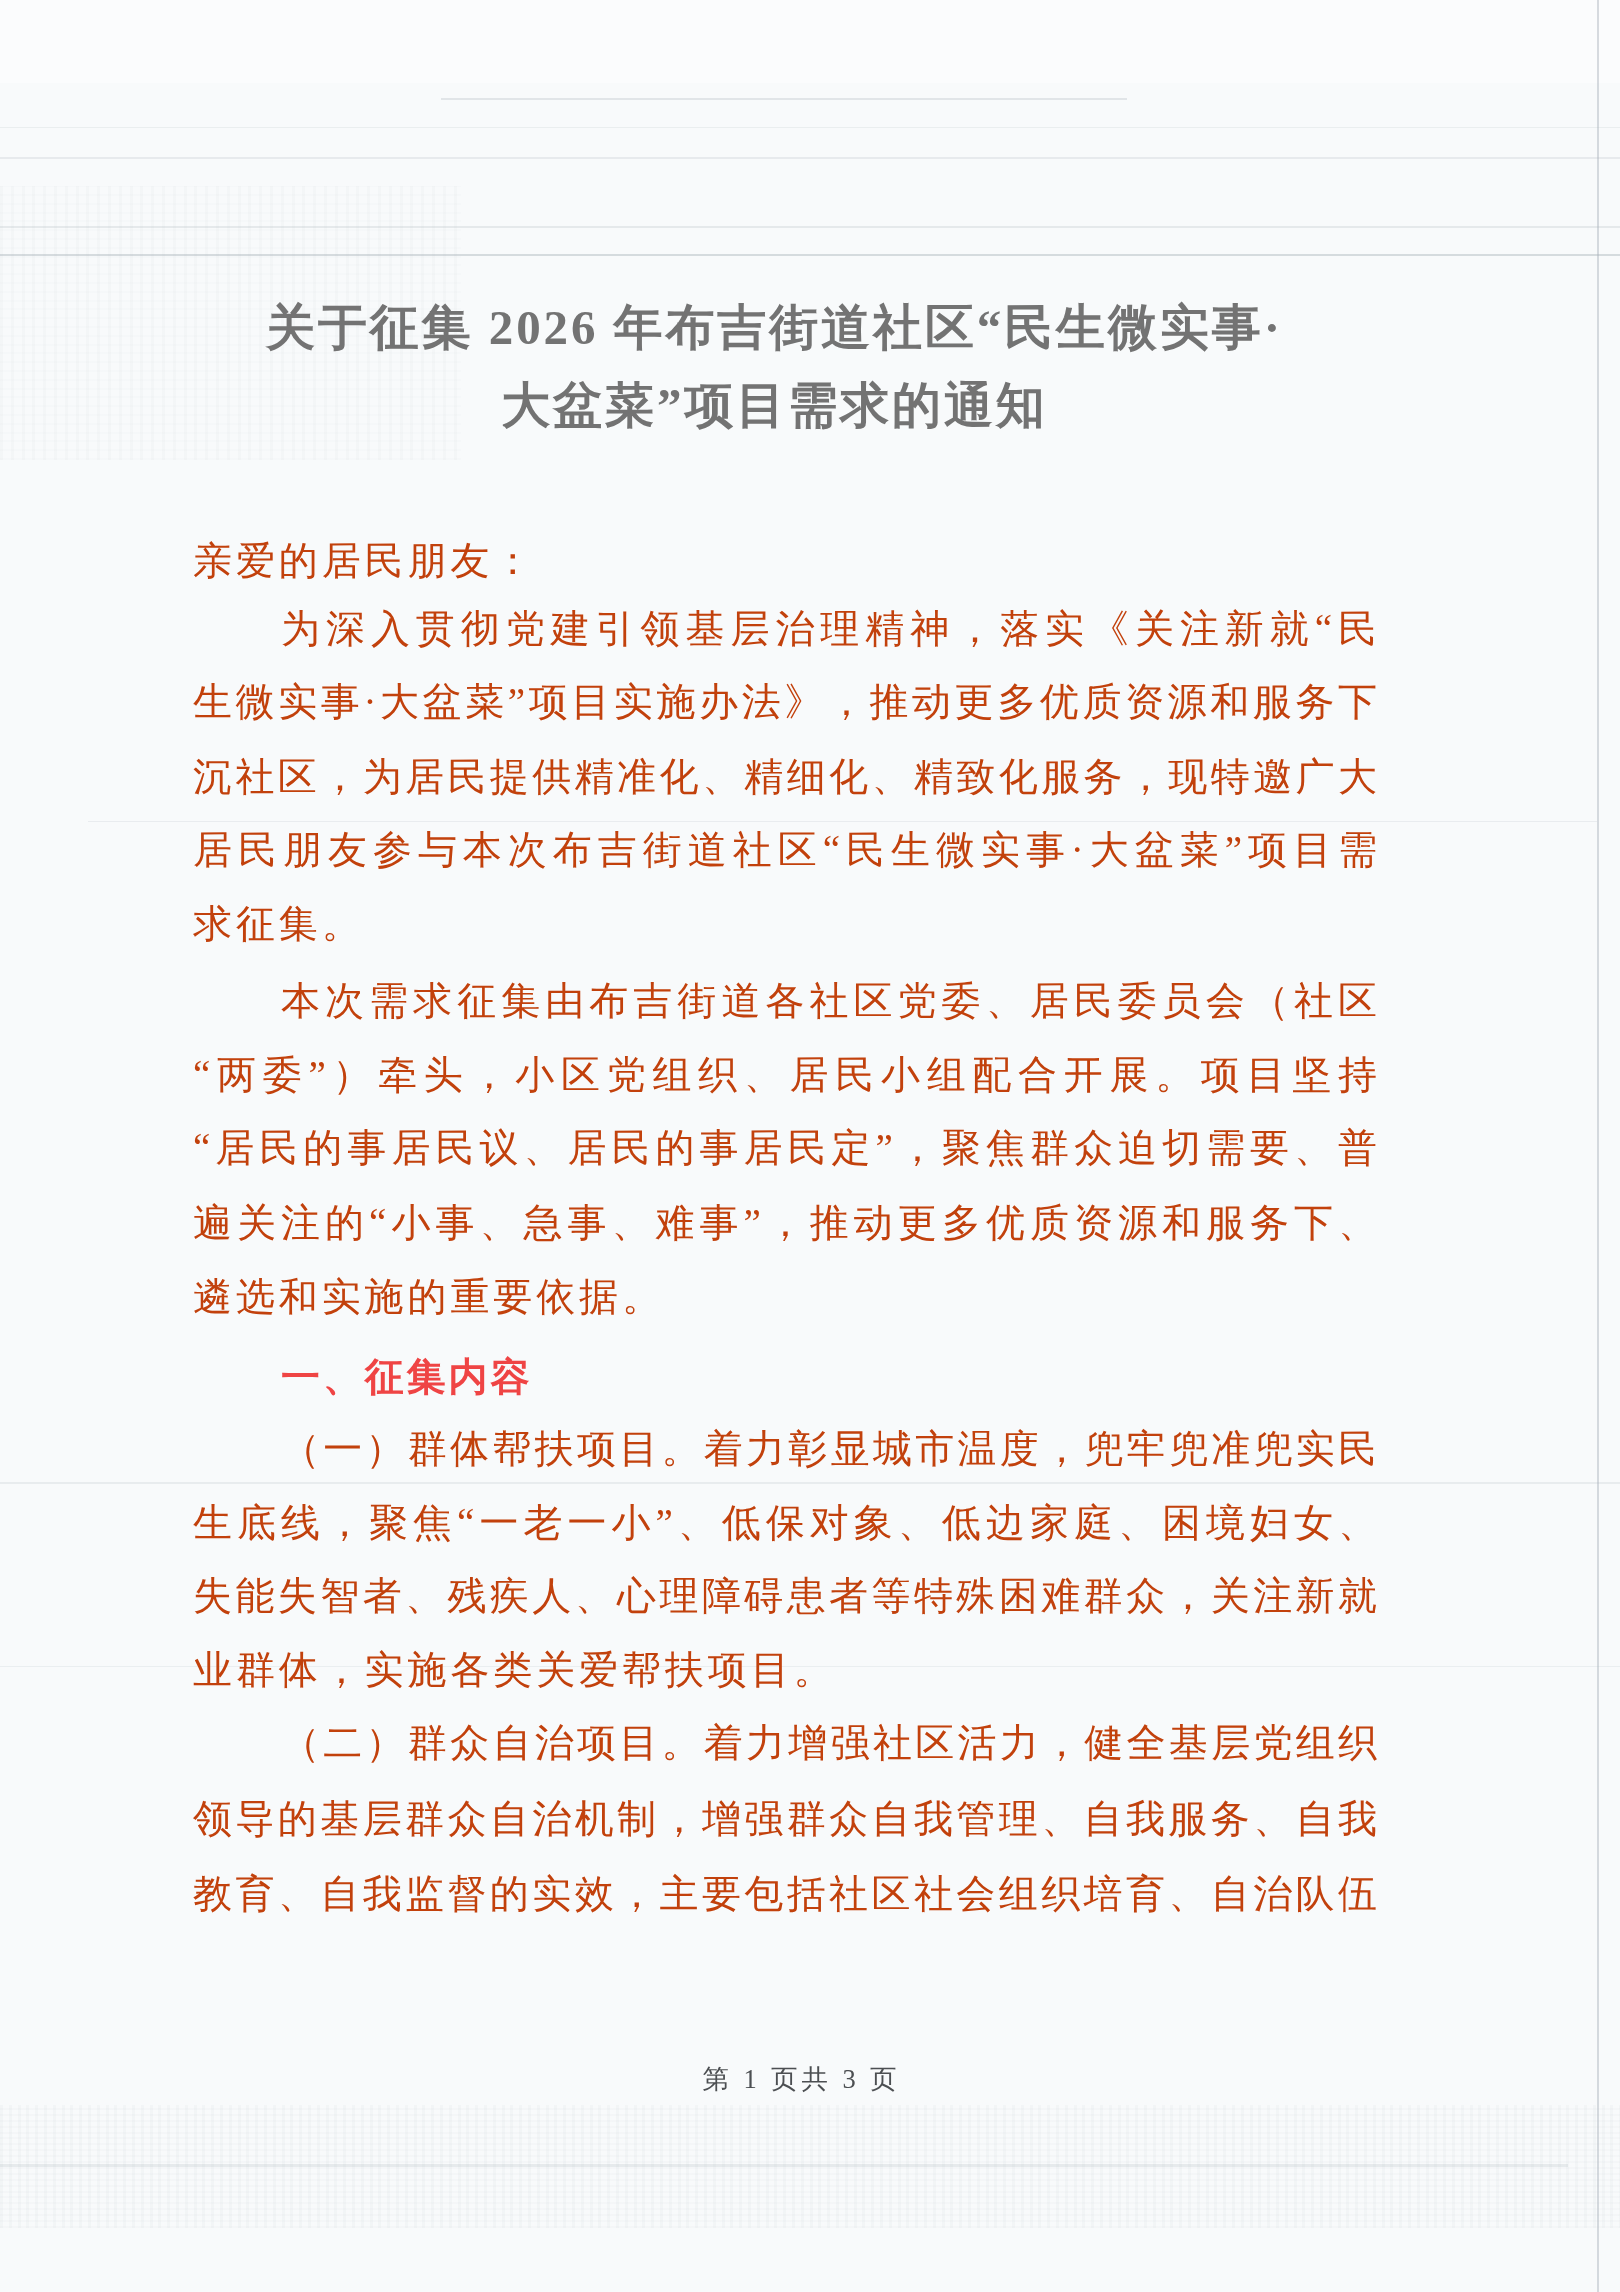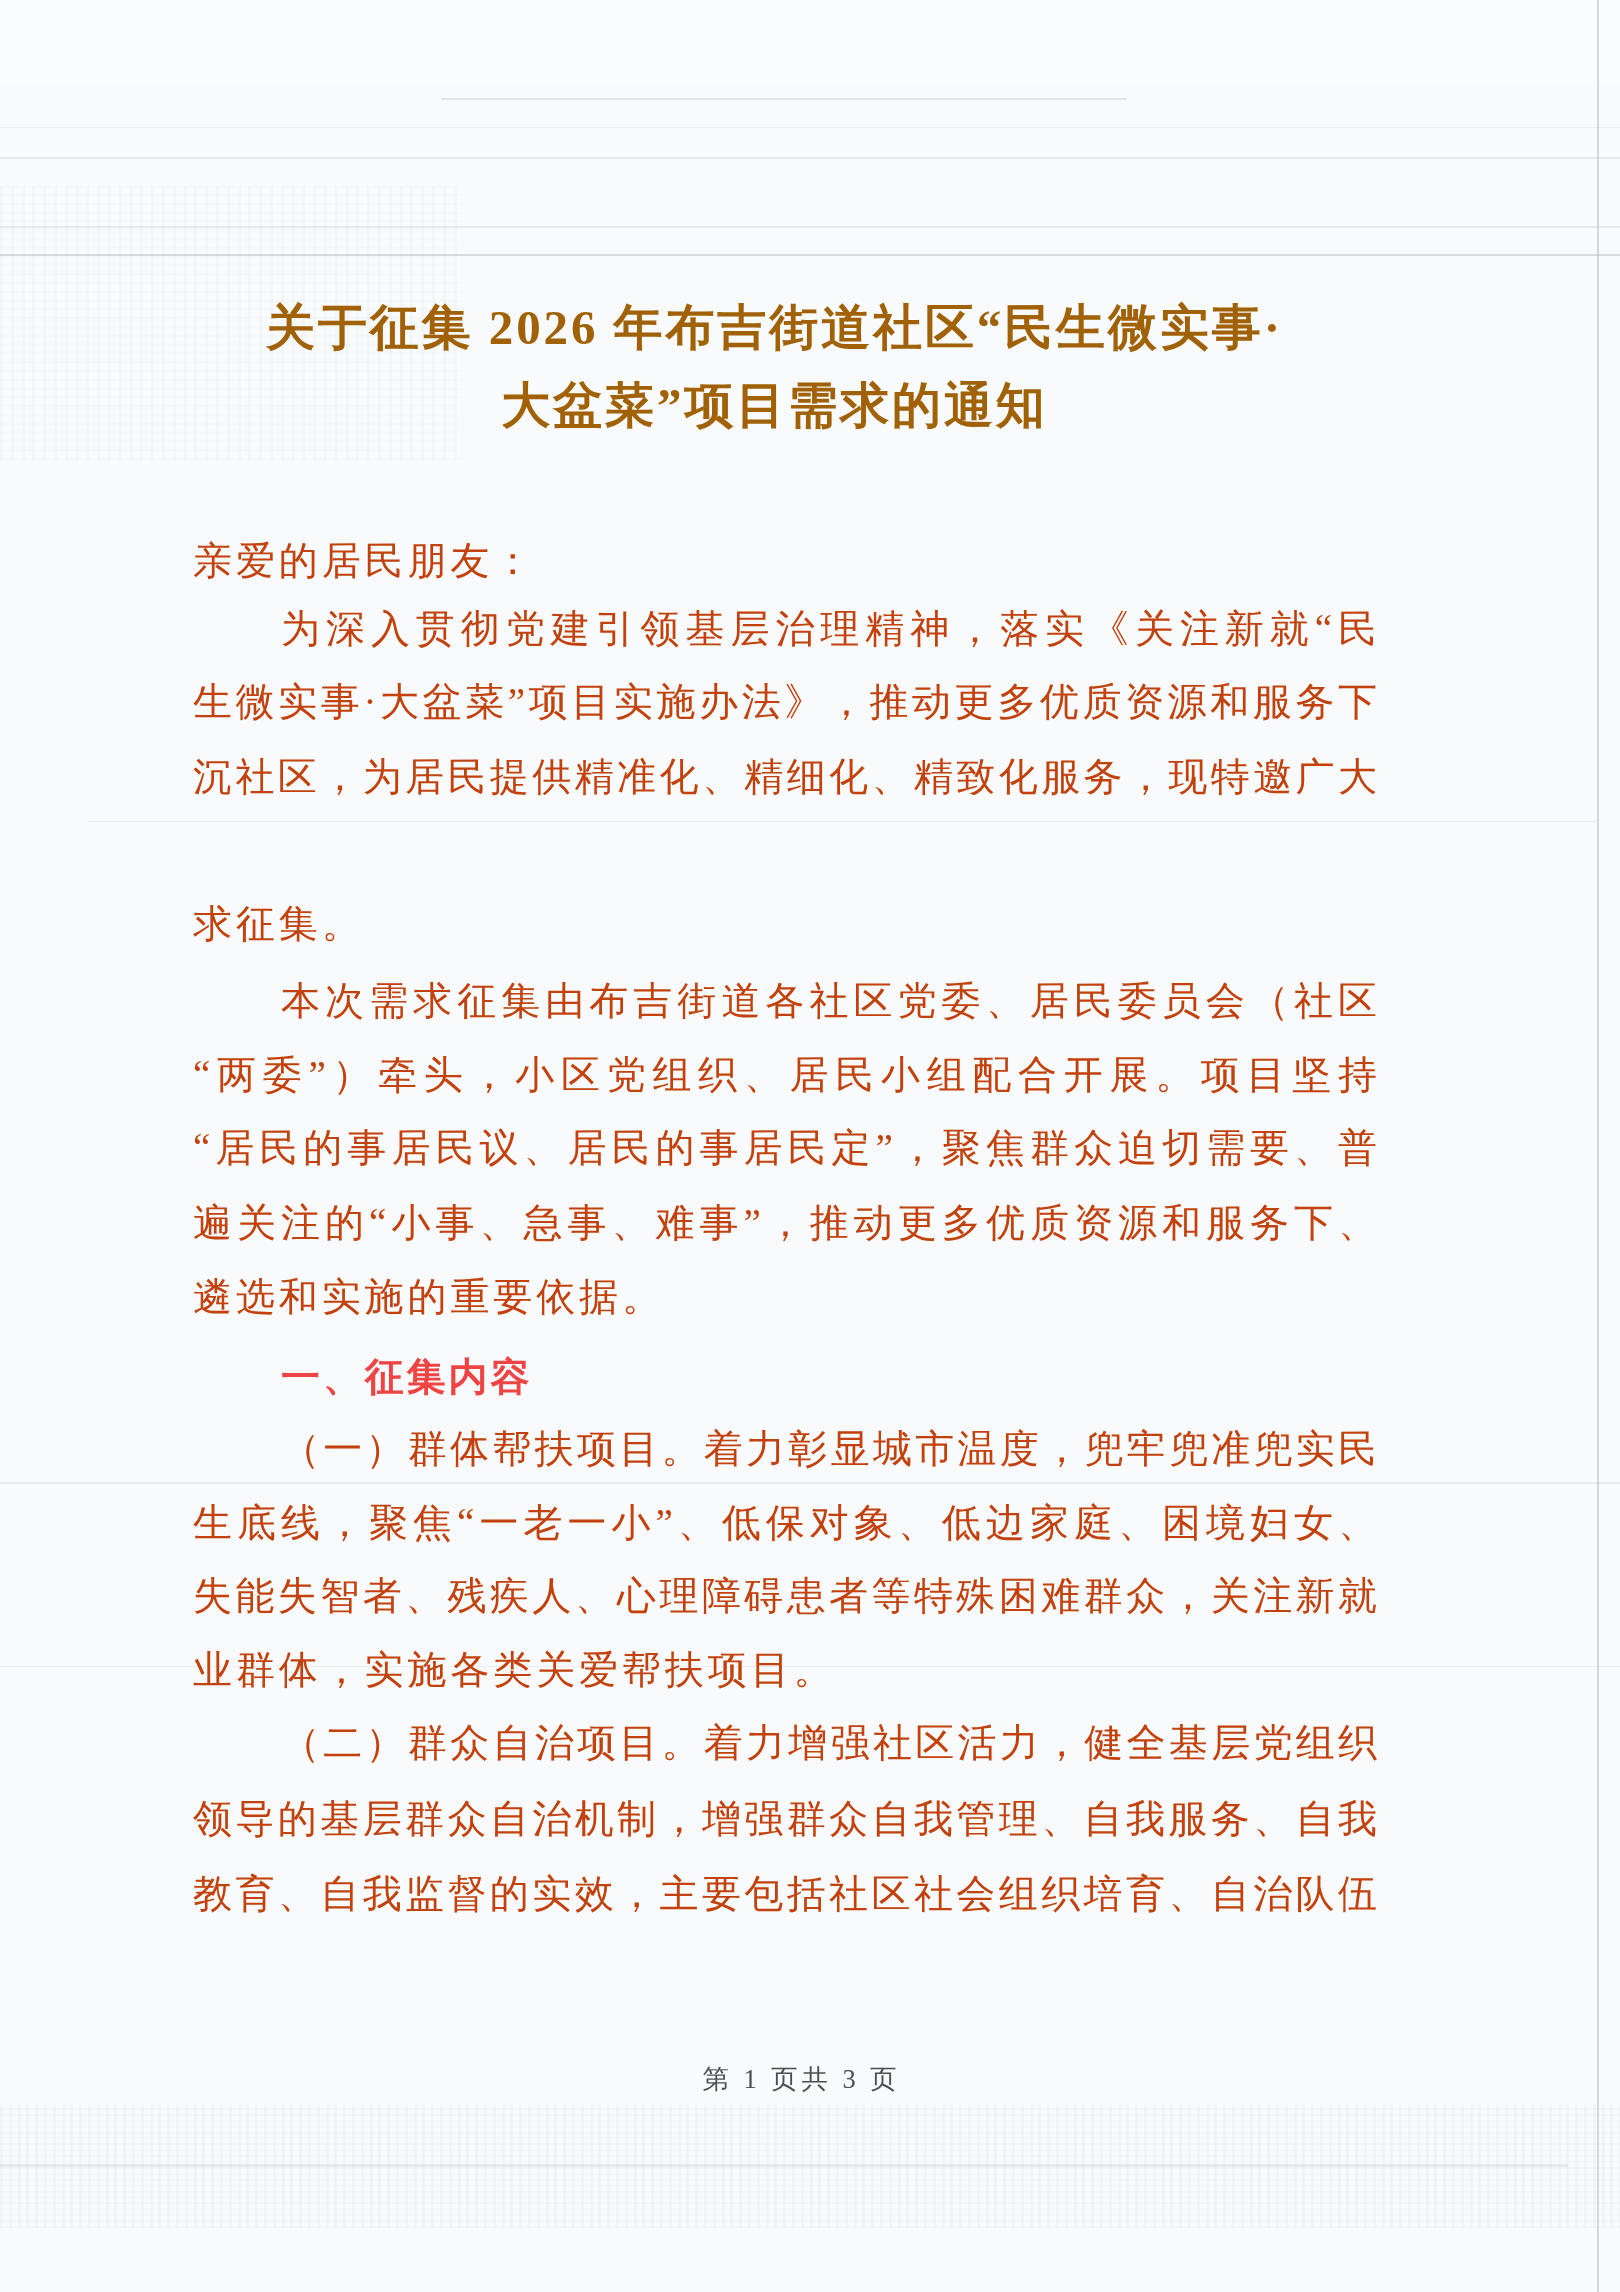--- a/index.html
+++ b/index.html
@@ -48,21 +48,21 @@
     white-space: normal;
     text-align: justify;
     text-align-last: justify;
   }
   .title-line {
     left: 0;
     width: 1549px;
     text-align: center;
     font-size: 49px;
     font-weight: bold;
-    color: #a16207;
+    color: #737373;
     letter-spacing: 2.9px;
     white-space: nowrap;
   }
   .heading-bold {
     font-family: "Liberation Sans", "DejaVu Sans", sans-serif;
     font-weight: bold;
     color: #ef4444;
     letter-spacing: 2.9px;
   }
   .footer-line {
@@ -152,20 +152,21 @@
   <div class="art noise-bottom"></div>
 
   <div class="txt title-line t1">关于征集 2026 年布吉街道社区“民生微实事·</div>
   <div class="txt title-line t2">大盆菜”项目需求的通知</div>
 
   <div class="txt sal">亲爱的居民朋友：</div>
 
   <div class="txt just-ind p1l1">为深入贯彻党建引领基层治理精神，落实《关注新就“民</div>
   <div class="txt just p1l2">生微实事·大盆菜”项目实施办法》，推动更多优质资源和服务下</div>
   <div class="txt just p1l3">沉社区，为居民提供精准化、精细化、精致化服务，现特邀广大</div>
+  <div class="txt just p1l4">居民朋友参与本次布吉街道社区“民生微实事·大盆菜”项目需</div>
   <div class="txt p1l5">求征集。</div>
 
   <div class="txt just-ind p2l1">本次需求征集由布吉街道各社区党委、居民委员会（社区</div>
   <div class="txt just p2l2">“两委”）牵头，小区党组织、居民小组配合开展。项目坚持</div>
   <div class="txt just p2l3">“居民的事居民议、居民的事居民定”，聚焦群众迫切需要、普</div>
   <div class="txt just p2l4">遍关注的“小事、急事、难事”，推动更多优质资源和服务下、</div>
   <div class="txt p2l5">遴选和实施的重要依据。</div>
 
   <div class="txt heading-bold h1">一、征集内容</div>
 

